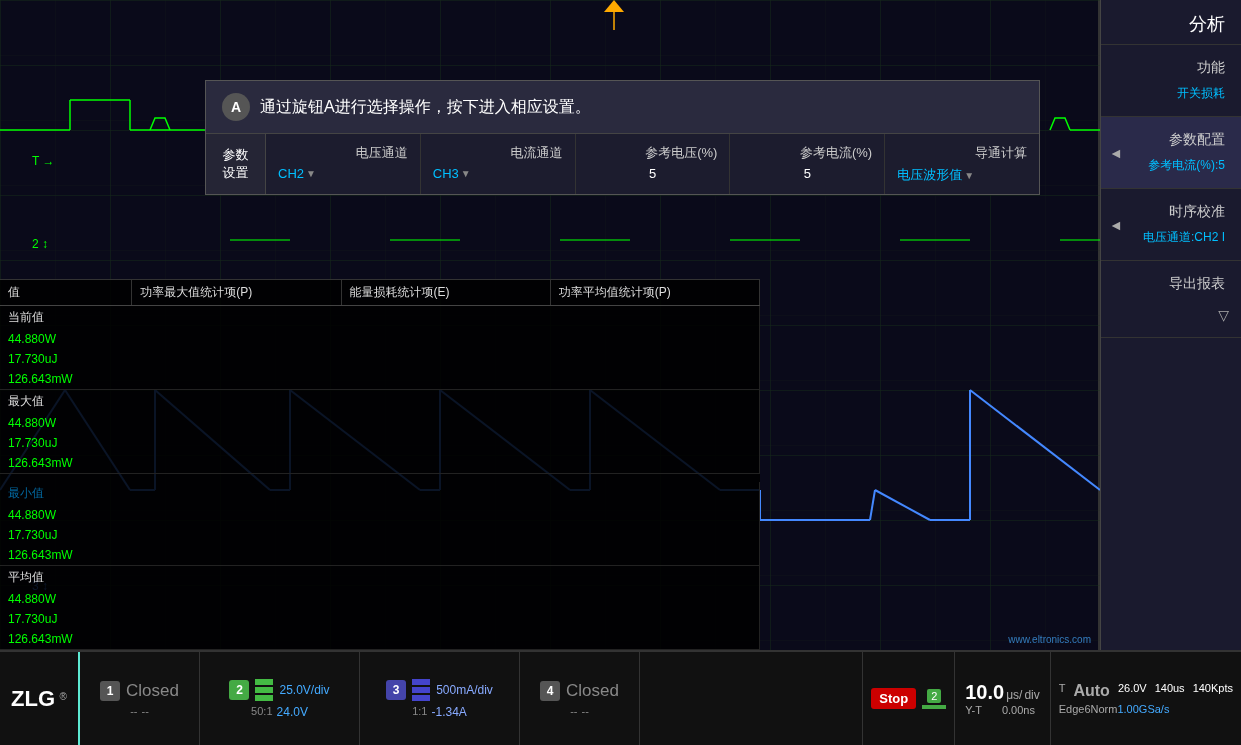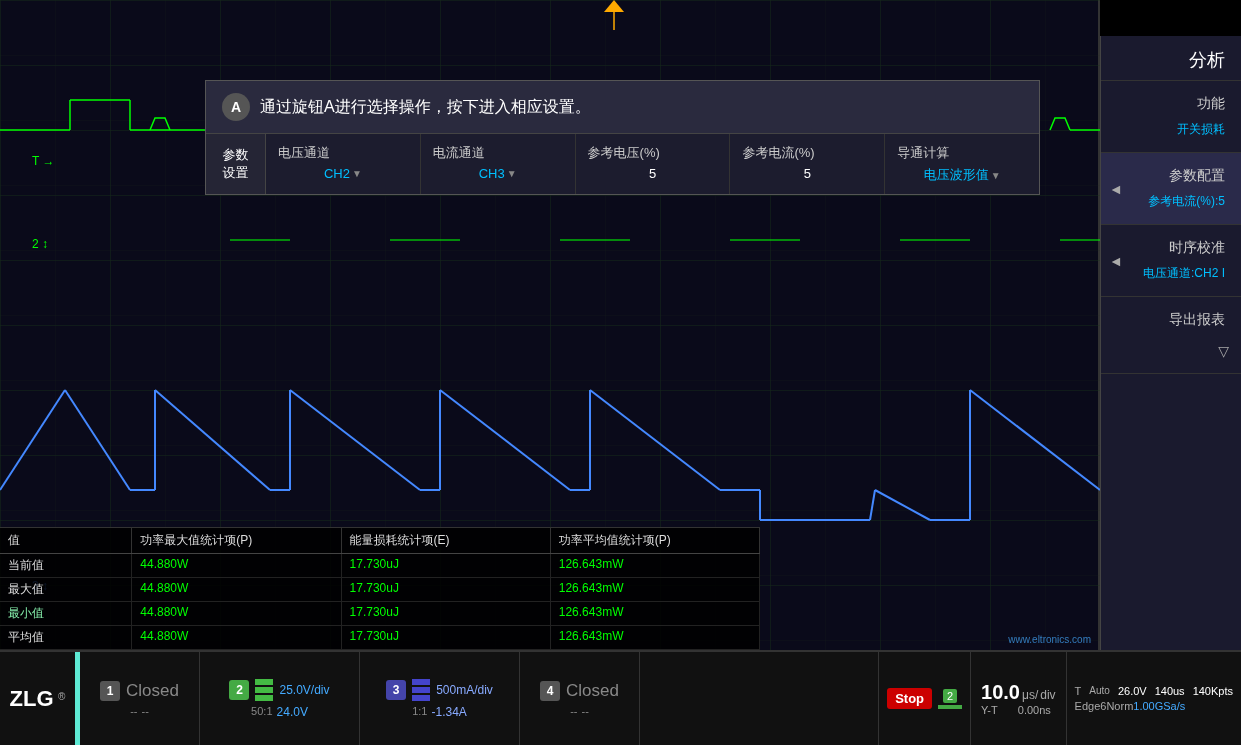--- a/index.html
+++ b/index.html
@@ -25,21 +25,20 @@
     
     #sidebar {
       position: absolute;
       right: 0; top: 0;
       width: 141px;
       height: 650px;
       background: #1a1a2e;
       border-left: 1px solid #444;
       display: flex;
       flex-direction: column;
-      margin-top: 36px;
     }
 
     .sidebar-title {
       color: #fff;
       font-size: 18px;
       text-align: right;
       padding: 12px 16px 8px;
       border-bottom: 1px solid #333;
     }
 
@@ -152,30 +151,30 @@
       gap: 4px;
     }
 
     .dialog-col:last-child {
       border-right: none;
     }
 
     .col-label {
       color: #ccc;
       font-size: 13px;
-      text-align: left;
+      text-align: right;
     }
 
     .col-value {
       color: #00bfff;
       font-size: 13px;
       text-align: center;
       display: flex;
       align-items: center;
-      justify-content: center;
+      justify-content: flex-start;
       gap: 2px;
     }
 
     .col-value-plain {
       color: #fff;
       font-size: 13px;
       text-align: center;
     }
 
     .dropdown-arrow {
@@ -193,21 +192,21 @@
       border-top: 2px solid #333;
       display: flex;
       align-items: stretch;
     }
 
     .logo-area {
       width: 80px;
       display: flex;
       align-items: center;
       justify-content: center;
-      border-right: 5px solid #5eead4;
+      border-right: 2px solid #5eead4;
       padding: 4px;
     }
 
     .logo-text {
       color: #fff;
       font-size: 22px;
       font-weight: bold;
     }
 
     .logo-reg {
@@ -306,20 +305,21 @@
       flex: 1;
       color: #ddd;
       font-size: 12px;
       padding: 4px 8px;
       border-right: 1px solid #333;
     }
 
     .table-row-data {
       display: flex;
       border-bottom: 1px solid #222;
+      flex-direction: column;
     }
 
     .table-cell {
       flex: 1;
       color: #0f0;
       font-size: 12px;
       padding: 3px 8px;
       border-right: 1px solid #222;
     }
 
@@ -539,21 +539,21 @@
   </div>
 
   <div class="table-row-data">
     <div class="table-cell table-cell-label" style="color:#ddd;">最大值</div>
     <div class="table-cell">44.880W</div>
     <div class="table-cell">17.730uJ</div>
     <div class="table-cell">126.643mW</div>
   </div>
 
   <div class="table-row-data">
-    <div class="table-cell table-cell-label" style="color:#86efac;">最小值</div>
+    <div class="table-cell table-cell-label" style="color:#0369a1;margin-top:8px;">最小值</div>
     <div class="table-cell">44.880W</div>
     <div class="table-cell">17.730uJ</div>
     <div class="table-cell">126.643mW</div>
   </div>
 
   <div class="table-row-data">
     <div class="table-cell table-cell-label" style="color:#ddd;">平均值</div>
     <div class="table-cell">44.880W</div>
     <div class="table-cell">17.730uJ</div>
     <div class="table-cell">126.643mW</div>
@@ -645,21 +645,21 @@
       </div>
       <div style="display:flex;gap:20px;">
         <span style="color:#aaa;font-size:11px;">Y-T</span>
         <span style="color:#aaa;font-size:11px;">0.00ns</span>
       </div>
     </div>
 
     <div style="display:flex;flex-direction:column;padding:4px 8px;justify-content:center;gap:3px;">
       <div style="display:flex;gap:8px;">
         <span style="color:#aaa;font-size:11px;">T</span>
-        <span style="color:#aaa;font-size:10px;">Auto</span>
+        <span style="color:#aaa;font-size:16px;font-weight:bold;">Auto</span>
         <span style="color:#fff;font-size:11px;">26.0V</span>
         <span style="color:#fff;font-size:11px;">140us</span>
         <span style="color:#fff;font-size:11px;">140Kpts</span>
       </div>
       <div style="display:flex;">
         <span style="color:#aaa;font-size:11px;">Edge</span>
         <span style="color:#aaa;font-size:11px;">6</span>
         <span style="color:#aaa;font-size:11px;">Norm</span>
         <span style="color:#4af;font-size:11px;">1.00GSa/s</span>
       </div>

